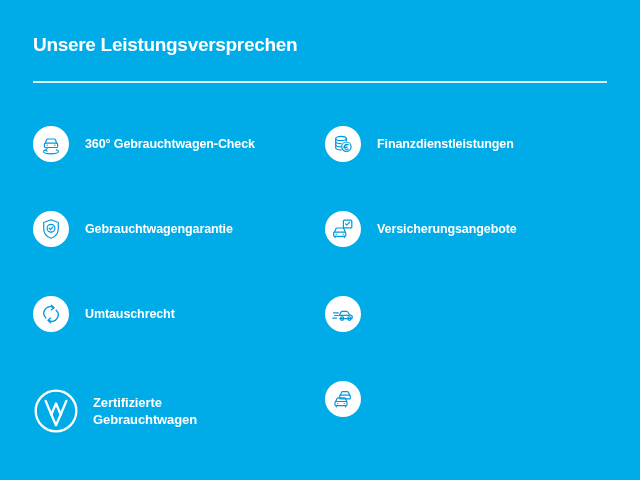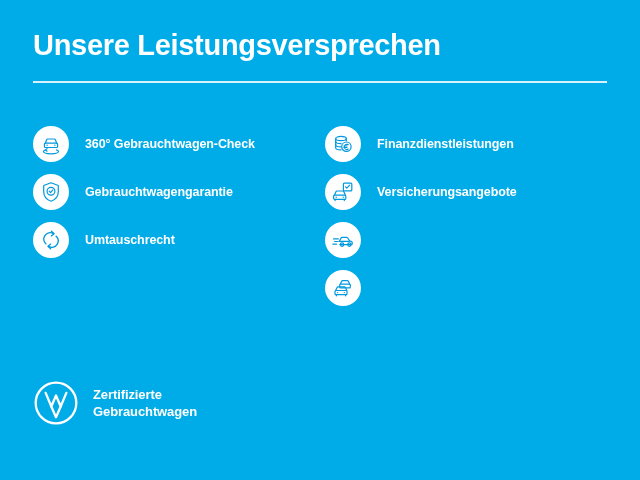--- a/index.html
+++ b/index.html
@@ -24,21 +24,21 @@
 
   
   .header {
     position: absolute;
     left: 33px;
     top: 28px;
     width: 574px;
   }
   .page-title {
     color: #ffffff;
-    font-size: 29px;
+    font-size: 19px;
     font-weight: bold;
     letter-spacing: -0.3px;
     line-height: 34px;
     white-space: nowrap;
     margin: 0;
   }
   .title-rule {
     margin-top: 19px;
     width: 574px;
     height: 2px;
@@ -50,20 +50,21 @@
   .columns {
     position: absolute;
     left: 0;
     top: 120px;
     width: 640px;
     display: flex;
   }
   .column {
     display: flex;
     flex-direction: column;
+    gap: 37px;
   }
   .column.left  { margin-left: 33px; width: 292px; }
   .column.right { margin-left: 0px;  width: 282px; justify-content: center; }
 
   .promise-row {
     height: 48px;
     display: flex;
     align-items: center;
   }
   .icon-badge {
@@ -85,21 +86,21 @@
     font-size: 12.5px;
     font-weight: bold;
     letter-spacing: -0.1px;
     white-space: nowrap;
   }
 
   
   .brand {
     position: absolute;
     left: 33px;
-    top: 380px;
+    top: 388px;
     display: flex;
     align-items: center;
     justify-content: space-between;
   }
   .vw-logo {
     width: 46px;
     height: 46px;
     min-width: 46px;
   }
   .brand-text {

